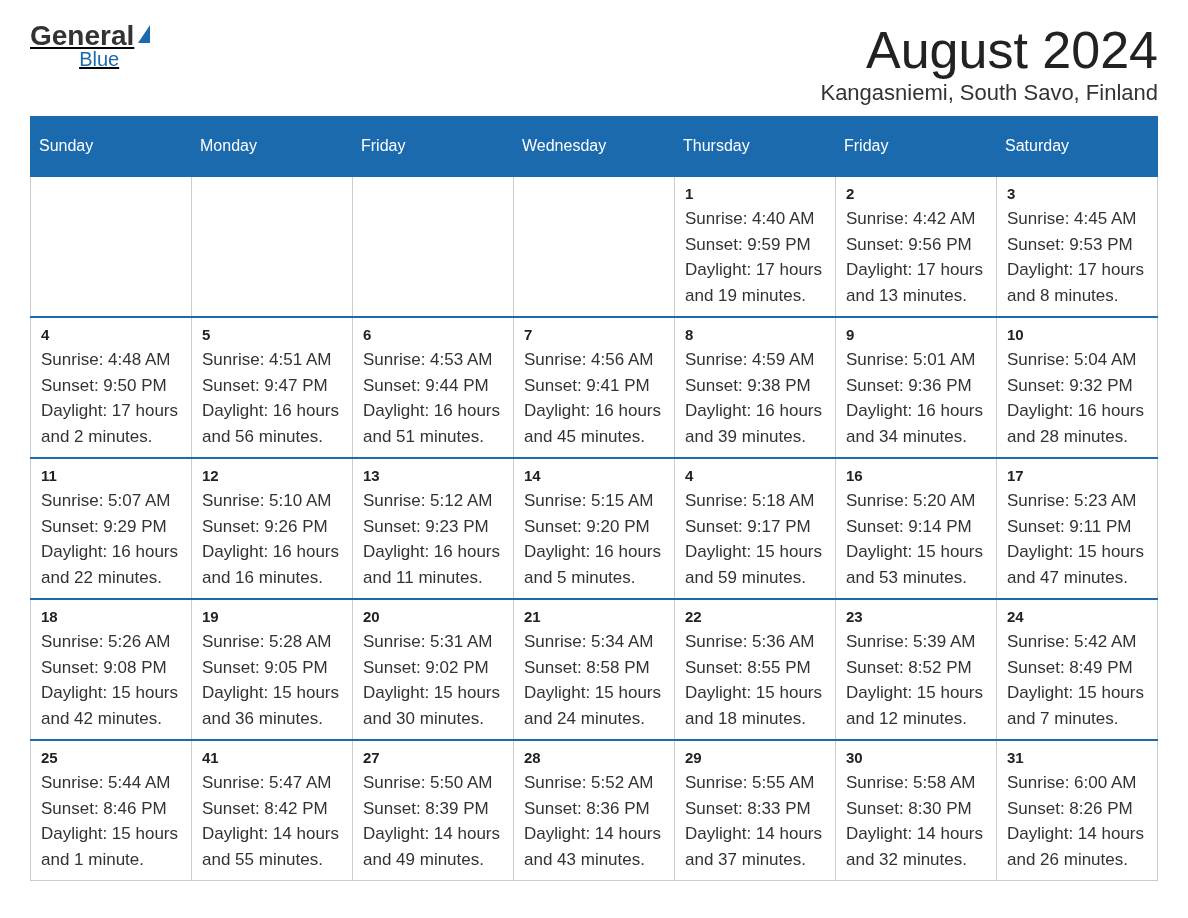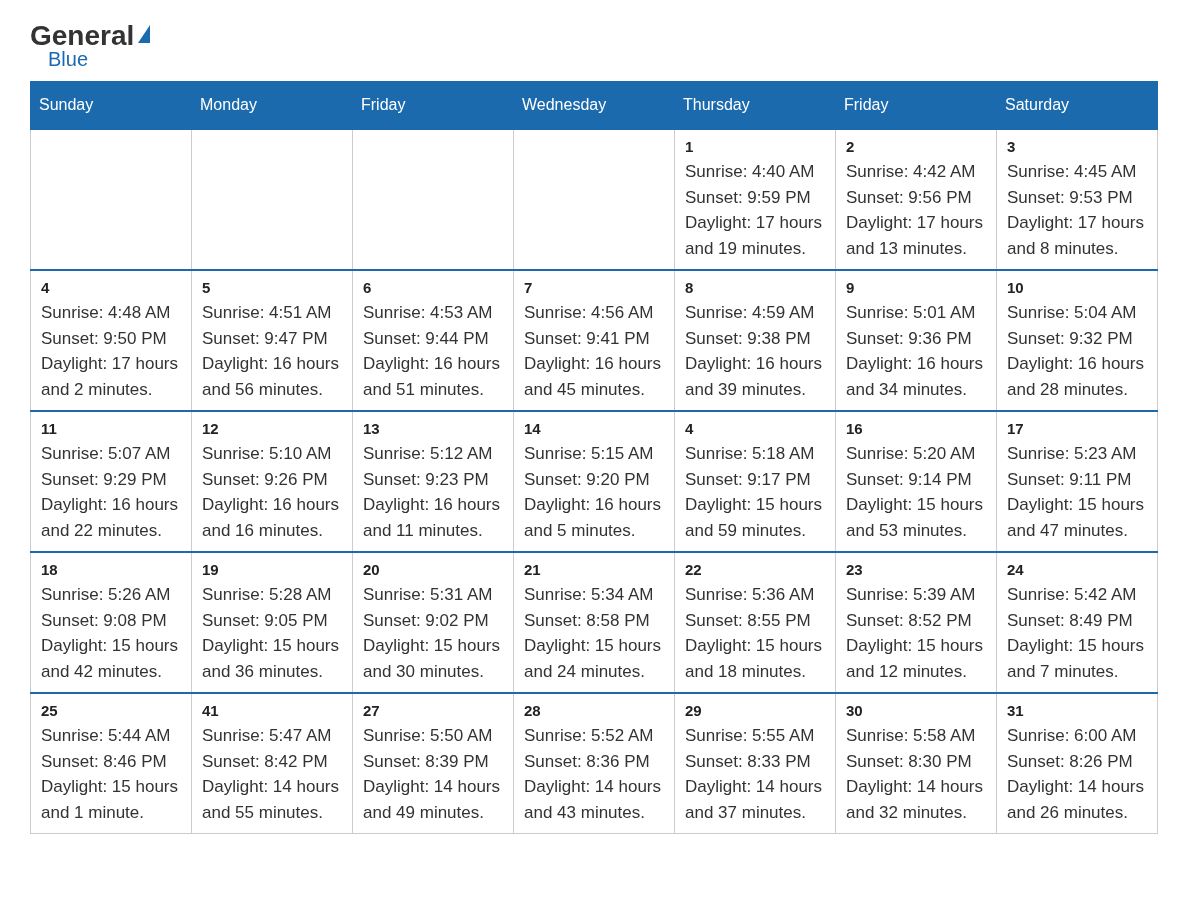--- a/index.html
+++ b/index.html
@@ -12,21 +12,22 @@
     }
     .header {
       display: flex;
       justify-content: space-between;
       align-items: flex-start;
       margin-bottom: 10px;
     }
     .logo {
       display: flex;
       flex-direction: column;
-      align-items: flex-start;
+      align-items: center;
+      text-decoration: underline;
     }
     .logo-text {
       font-size: 28px;
       font-weight: bold;
       color: #333;
       display: flex;
       align-items: center;
       gap: 2px;
     }
     .logo-general { color: #333; }
@@ -60,21 +61,21 @@
       font-weight: 400;
     }
     .calendar {
       width: 100%;
       border-collapse: collapse;
       margin-top: 10px;
     }
     .calendar th {
       background-color: #1a6aad;
       color: #fff;
-      padding: 14px 8px;
+      padding: 20px 8px;
       text-align: left;
       font-size: 16px;
       font-weight: 500;
       border: 1px solid #1a6aad;
     }
     .calendar td {
       border: 1px solid #ccc;
       padding: 8px 10px;
       vertical-align: top;
       width: 14.28%;
@@ -105,20 +106,24 @@
 </head>
 <body>
 
 <div class="header">
   <div class="logo">
     <div class="logo-text">
       <span class="logo-general">General</span>
       <span class="logo-triangle"></span>
     </div>
     <div class="logo-subtitle">Blue</div>
+  </div>
+  <div class="title-section">
+    <div class="page-title">August 2024</div>
+    <div class="subtitle">Kangasniemi, South Savo, Finland</div>
   </div>
 </div>
 
 <table class="calendar">
   <thead>
     <tr>
     <th>Sunday</th>
         <th>Monday</th>
         <th>Friday</th>
         <th>Wednesday</th>

